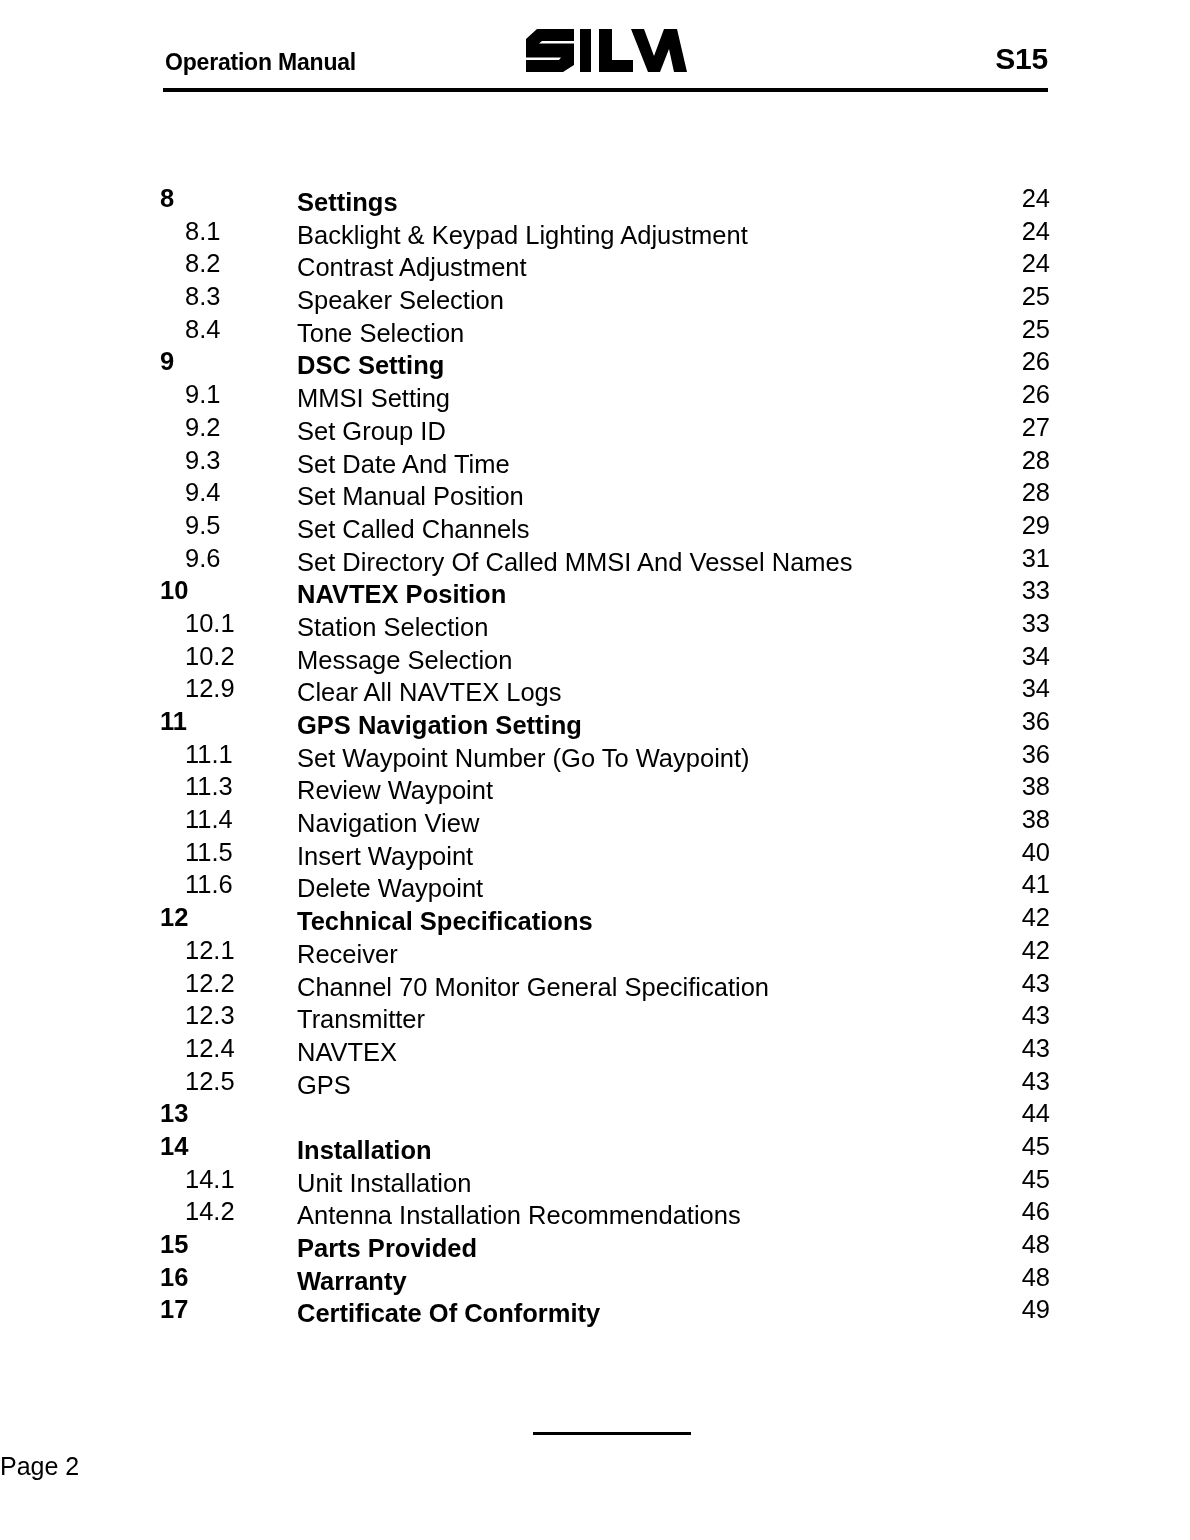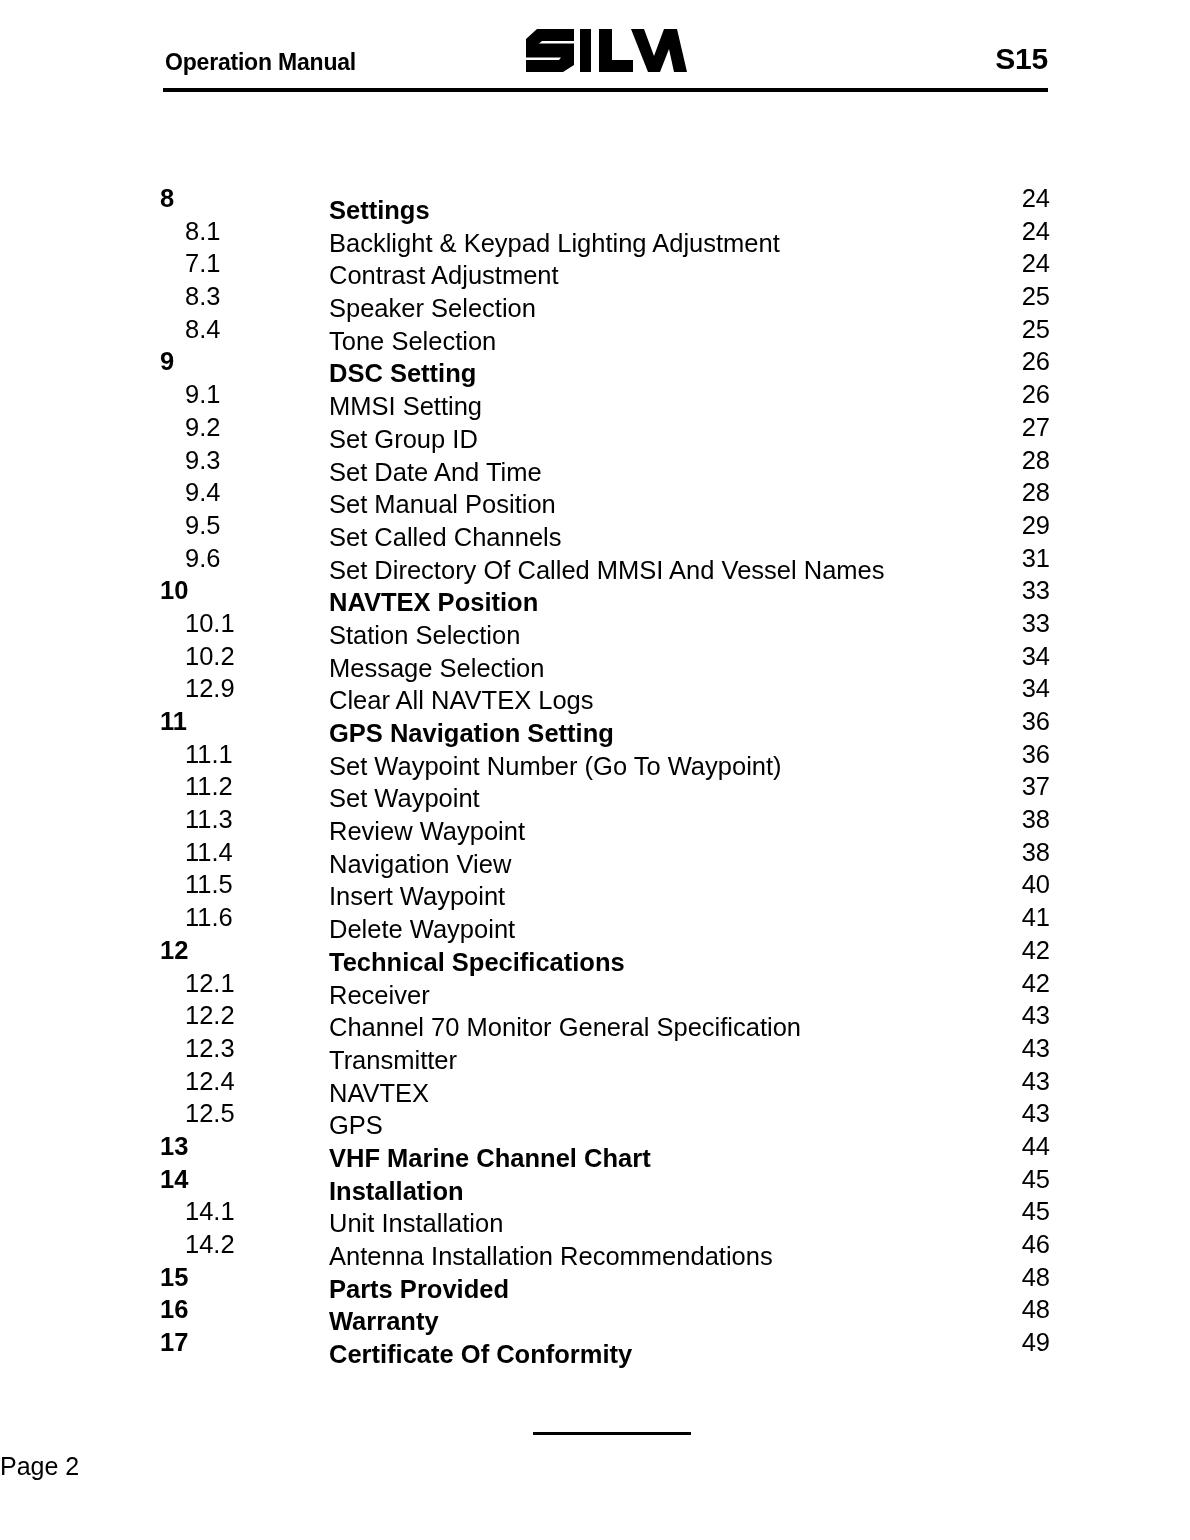--- a/index.html
+++ b/index.html
@@ -78,22 +78,21 @@
     white-space: nowrap;
   }
   .toc-row .num {
     position: absolute;
     left: 0px;
     top: 0;
   }
   .toc-row .title {
     position: absolute;
     left: 137px;
-    top: 12px;
-    margin-left: 32px;
+    top: 4px;
   }
   .toc-row .pg {
     position: absolute;
     right: 0px;
     top: 0;
     text-align: left;
   }
   
   .toc-row.lvl1 .num,
   .toc-row.lvl1 .title {
@@ -155,21 +154,21 @@
         <span class="num">8</span>
         <span class="title">Settings</span>
         <span class="pg">24</span>
       </div>
       <div class="toc-row lvl2">
         <span class="num">8.1</span>
         <span class="title">Backlight &amp; Keypad Lighting Adjustment</span>
         <span class="pg">24</span>
       </div>
       <div class="toc-row lvl2">
-        <span class="num">7.1</span>
+        <span class="num">8.2</span>
         <span class="title">Contrast Adjustment</span>
         <span class="pg">24</span>
       </div>
       <div class="toc-row lvl2">
         <span class="num">8.3</span>
         <span class="title">Speaker Selection</span>
         <span class="pg">25</span>
       </div>
       <div class="toc-row lvl2">
         <span class="num">8.4</span>
@@ -235,25 +234,20 @@
         <span class="num">11</span>
         <span class="title">GPS Navigation Setting</span>
         <span class="pg">36</span>
       </div>
       <div class="toc-row lvl2">
         <span class="num">11.1</span>
         <span class="title">Set Waypoint Number (Go To Waypoint)</span>
         <span class="pg">36</span>
       </div>
       <div class="toc-row lvl2">
-        <span class="num">11.2</span>
-        <span class="title">Set Waypoint</span>
-        <span class="pg">37</span>
-      </div>
-      <div class="toc-row lvl2">
         <span class="num">11.3</span>
         <span class="title">Review Waypoint</span>
         <span class="pg">38</span>
       </div>
       <div class="toc-row lvl2">
         <span class="num">11.4</span>
         <span class="title">Navigation View</span>
         <span class="pg">38</span>
       </div>
       <div class="toc-row lvl2">
@@ -291,21 +285,20 @@
         <span class="title">NAVTEX</span>
         <span class="pg">43</span>
       </div>
       <div class="toc-row lvl2">
         <span class="num">12.5</span>
         <span class="title">GPS</span>
         <span class="pg">43</span>
       </div>
       <div class="toc-row lvl1">
         <span class="num">13</span>
-        <span class="title">VHF Marine Channel Chart</span>
         <span class="pg">44</span>
       </div>
       <div class="toc-row lvl1">
         <span class="num">14</span>
         <span class="title">Installation</span>
         <span class="pg">45</span>
       </div>
       <div class="toc-row lvl2">
         <span class="num">14.1</span>
         <span class="title">Unit Installation</span>

